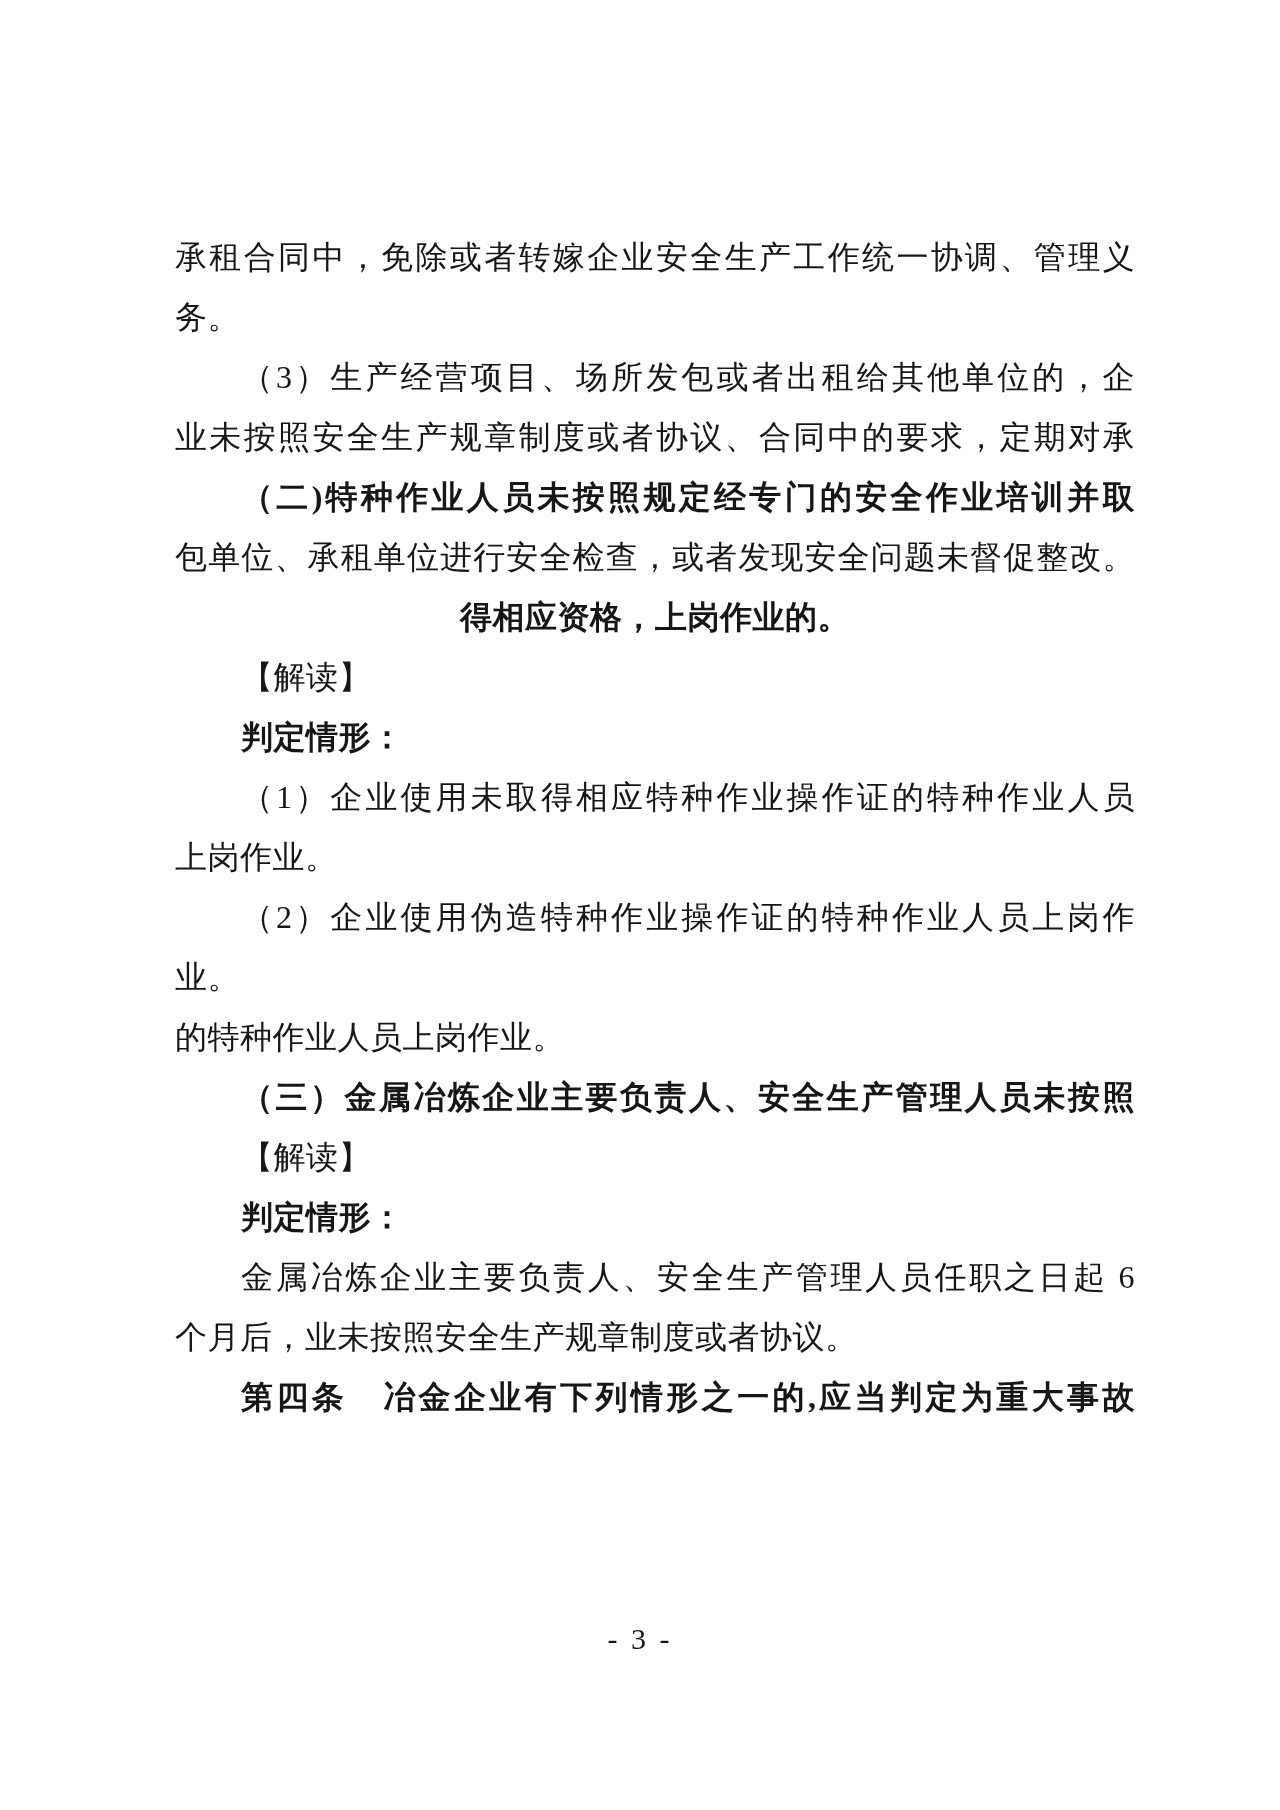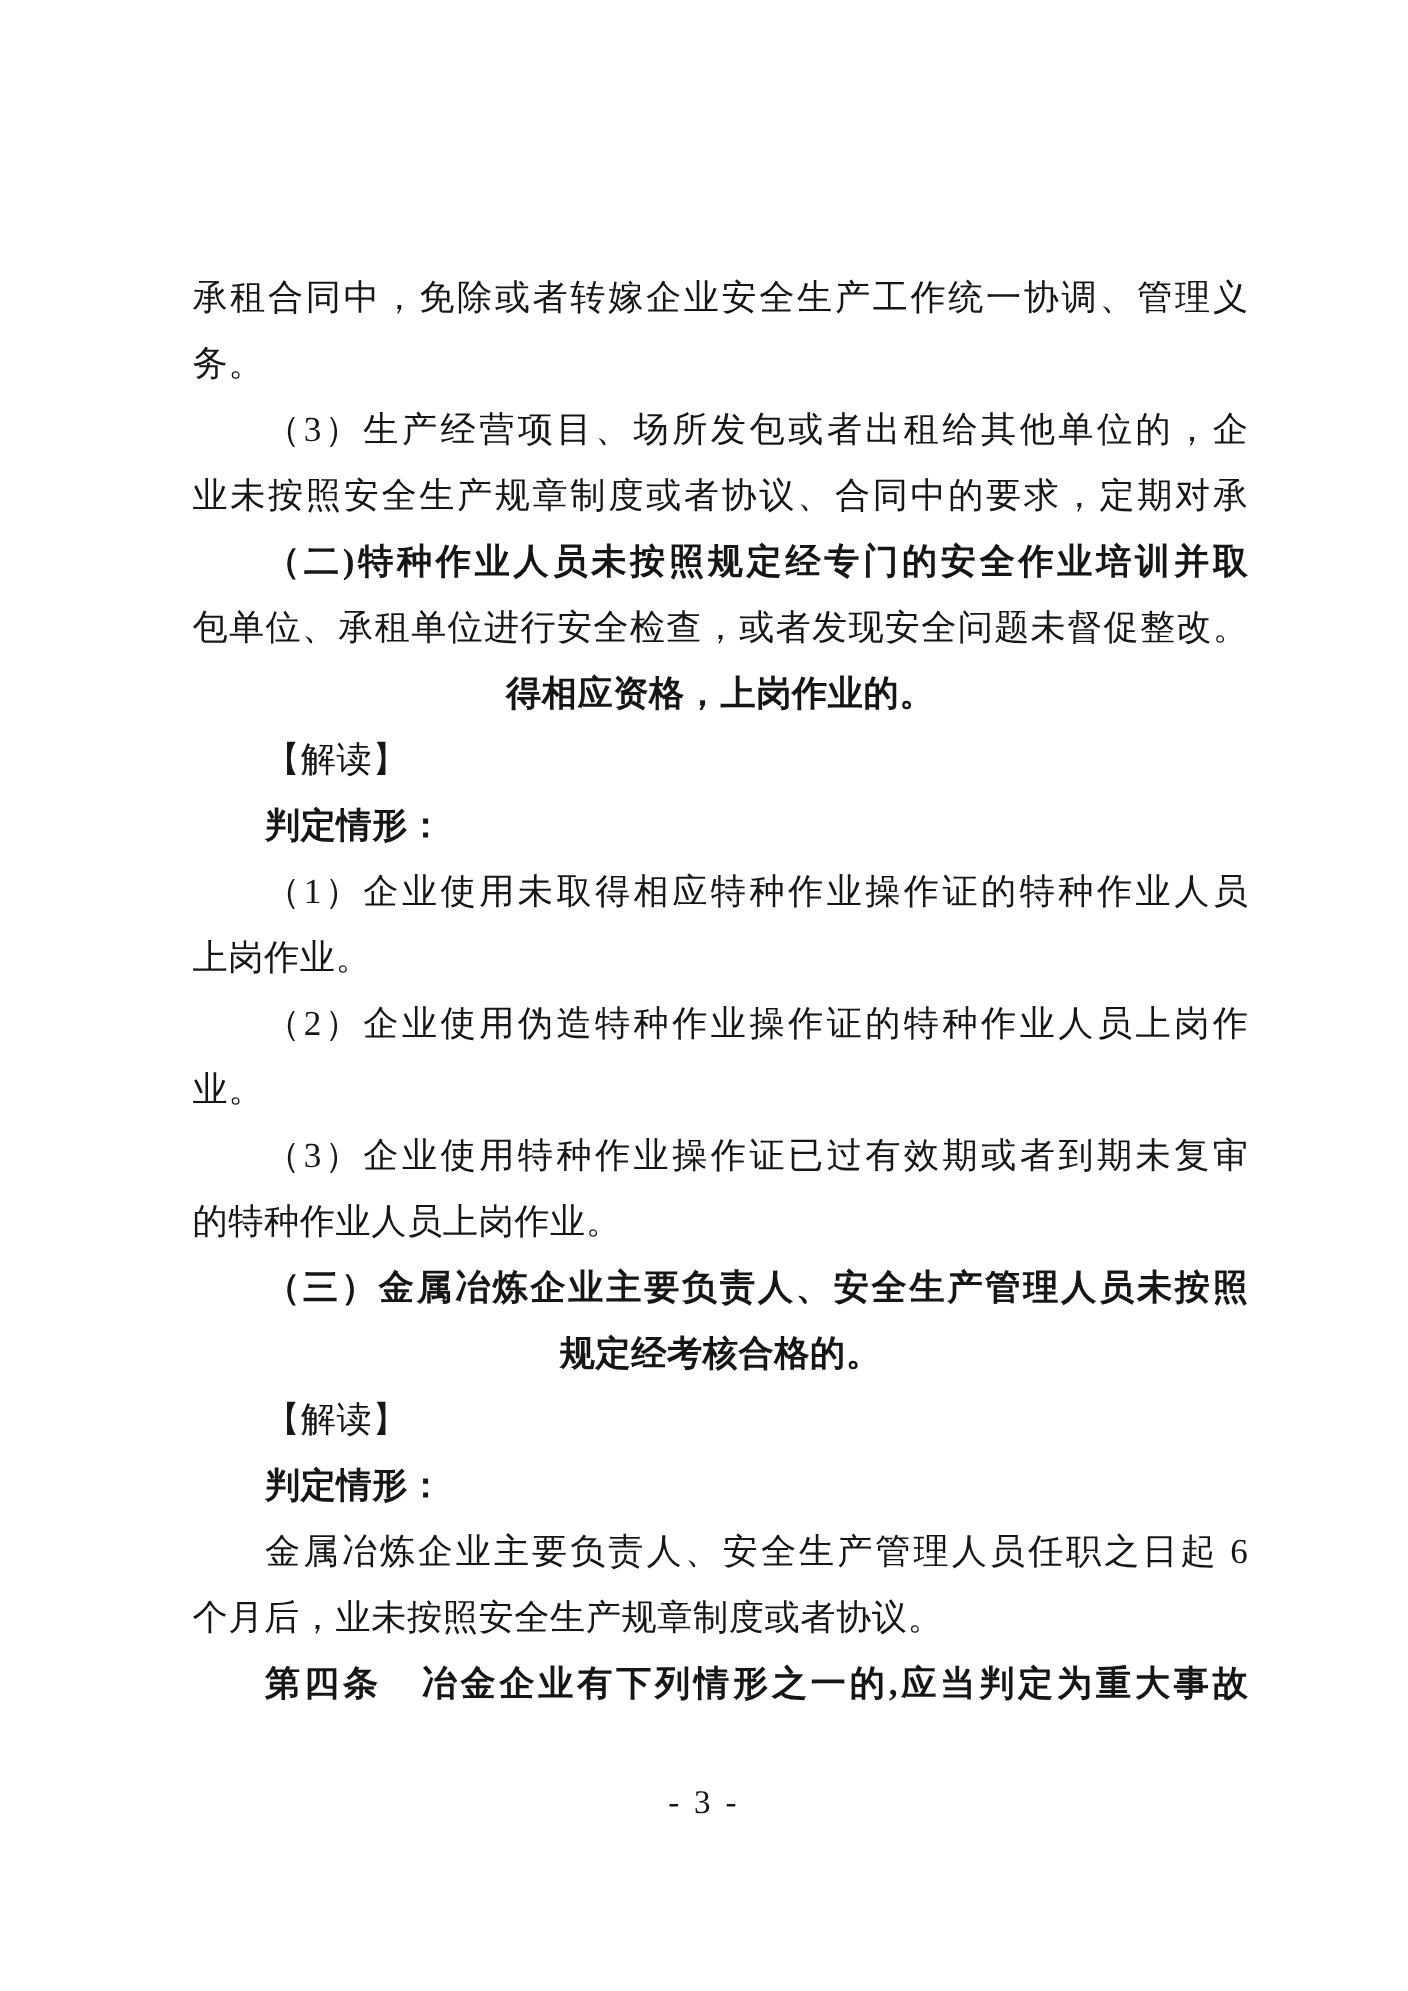--- a/index.html
+++ b/index.html
@@ -11,21 +11,21 @@
     position: relative;
     width: 1280px;
     height: 1810px;
     background: #ffffff;
     color: #161616;
     overflow: hidden;
   }
   .textblock {
     position: absolute;
     left: 175px;
-    top: 240px;
+    top: 227px;
     width: 960px;
     font-family: "Liberation Serif", "DejaVu Serif", serif;
     font-size: 32px;
     line-height: 60px;
     letter-spacing: 0.5px;
   }
   .line {
     height: 60px;
     overflow: hidden;
   }
@@ -78,25 +78,23 @@
 
     <div class="line indent">【解读】</div>
     <div class="line indent hei">判定情形：</div>
 
     <div class="line indent justify">（1）企业使用未取得相应特种作业操作证的特种作业人员</div>
     <div class="line">上岗作业。</div>
 
     <div class="line indent justify">（2）企业使用伪造特种作业操作证的特种作业人员上岗作</div>
     <div class="line">业。</div>
 
-    <div class="line indent justify">（3）企业使用特种作业操作证已过有效期或者到期未复审</div>
     <div class="line">的特种作业人员上岗作业。</div>
 
     <div class="line indent justify bold">（三）金属冶炼企业主要负责人、安全生产管理人员未按照</div>
-    <div class="line bold">规定经考核合格的。</div>
 
     <div class="line indent">【解读】</div>
     <div class="line indent hei">判定情形：</div>
 
     <div class="line indent justify">金属冶炼企业主要负责人、安全生产管理人员任职之日起 6</div>
     <div class="line">个月后，业未按照安全生产规章制度或者协议。</div>
 
     <div class="line indent justify">
       <span class="hei article-label">第四条</span><span class="bold">冶金企业有下列情形之一的,应当判定为重大事故</span>
     </div>

